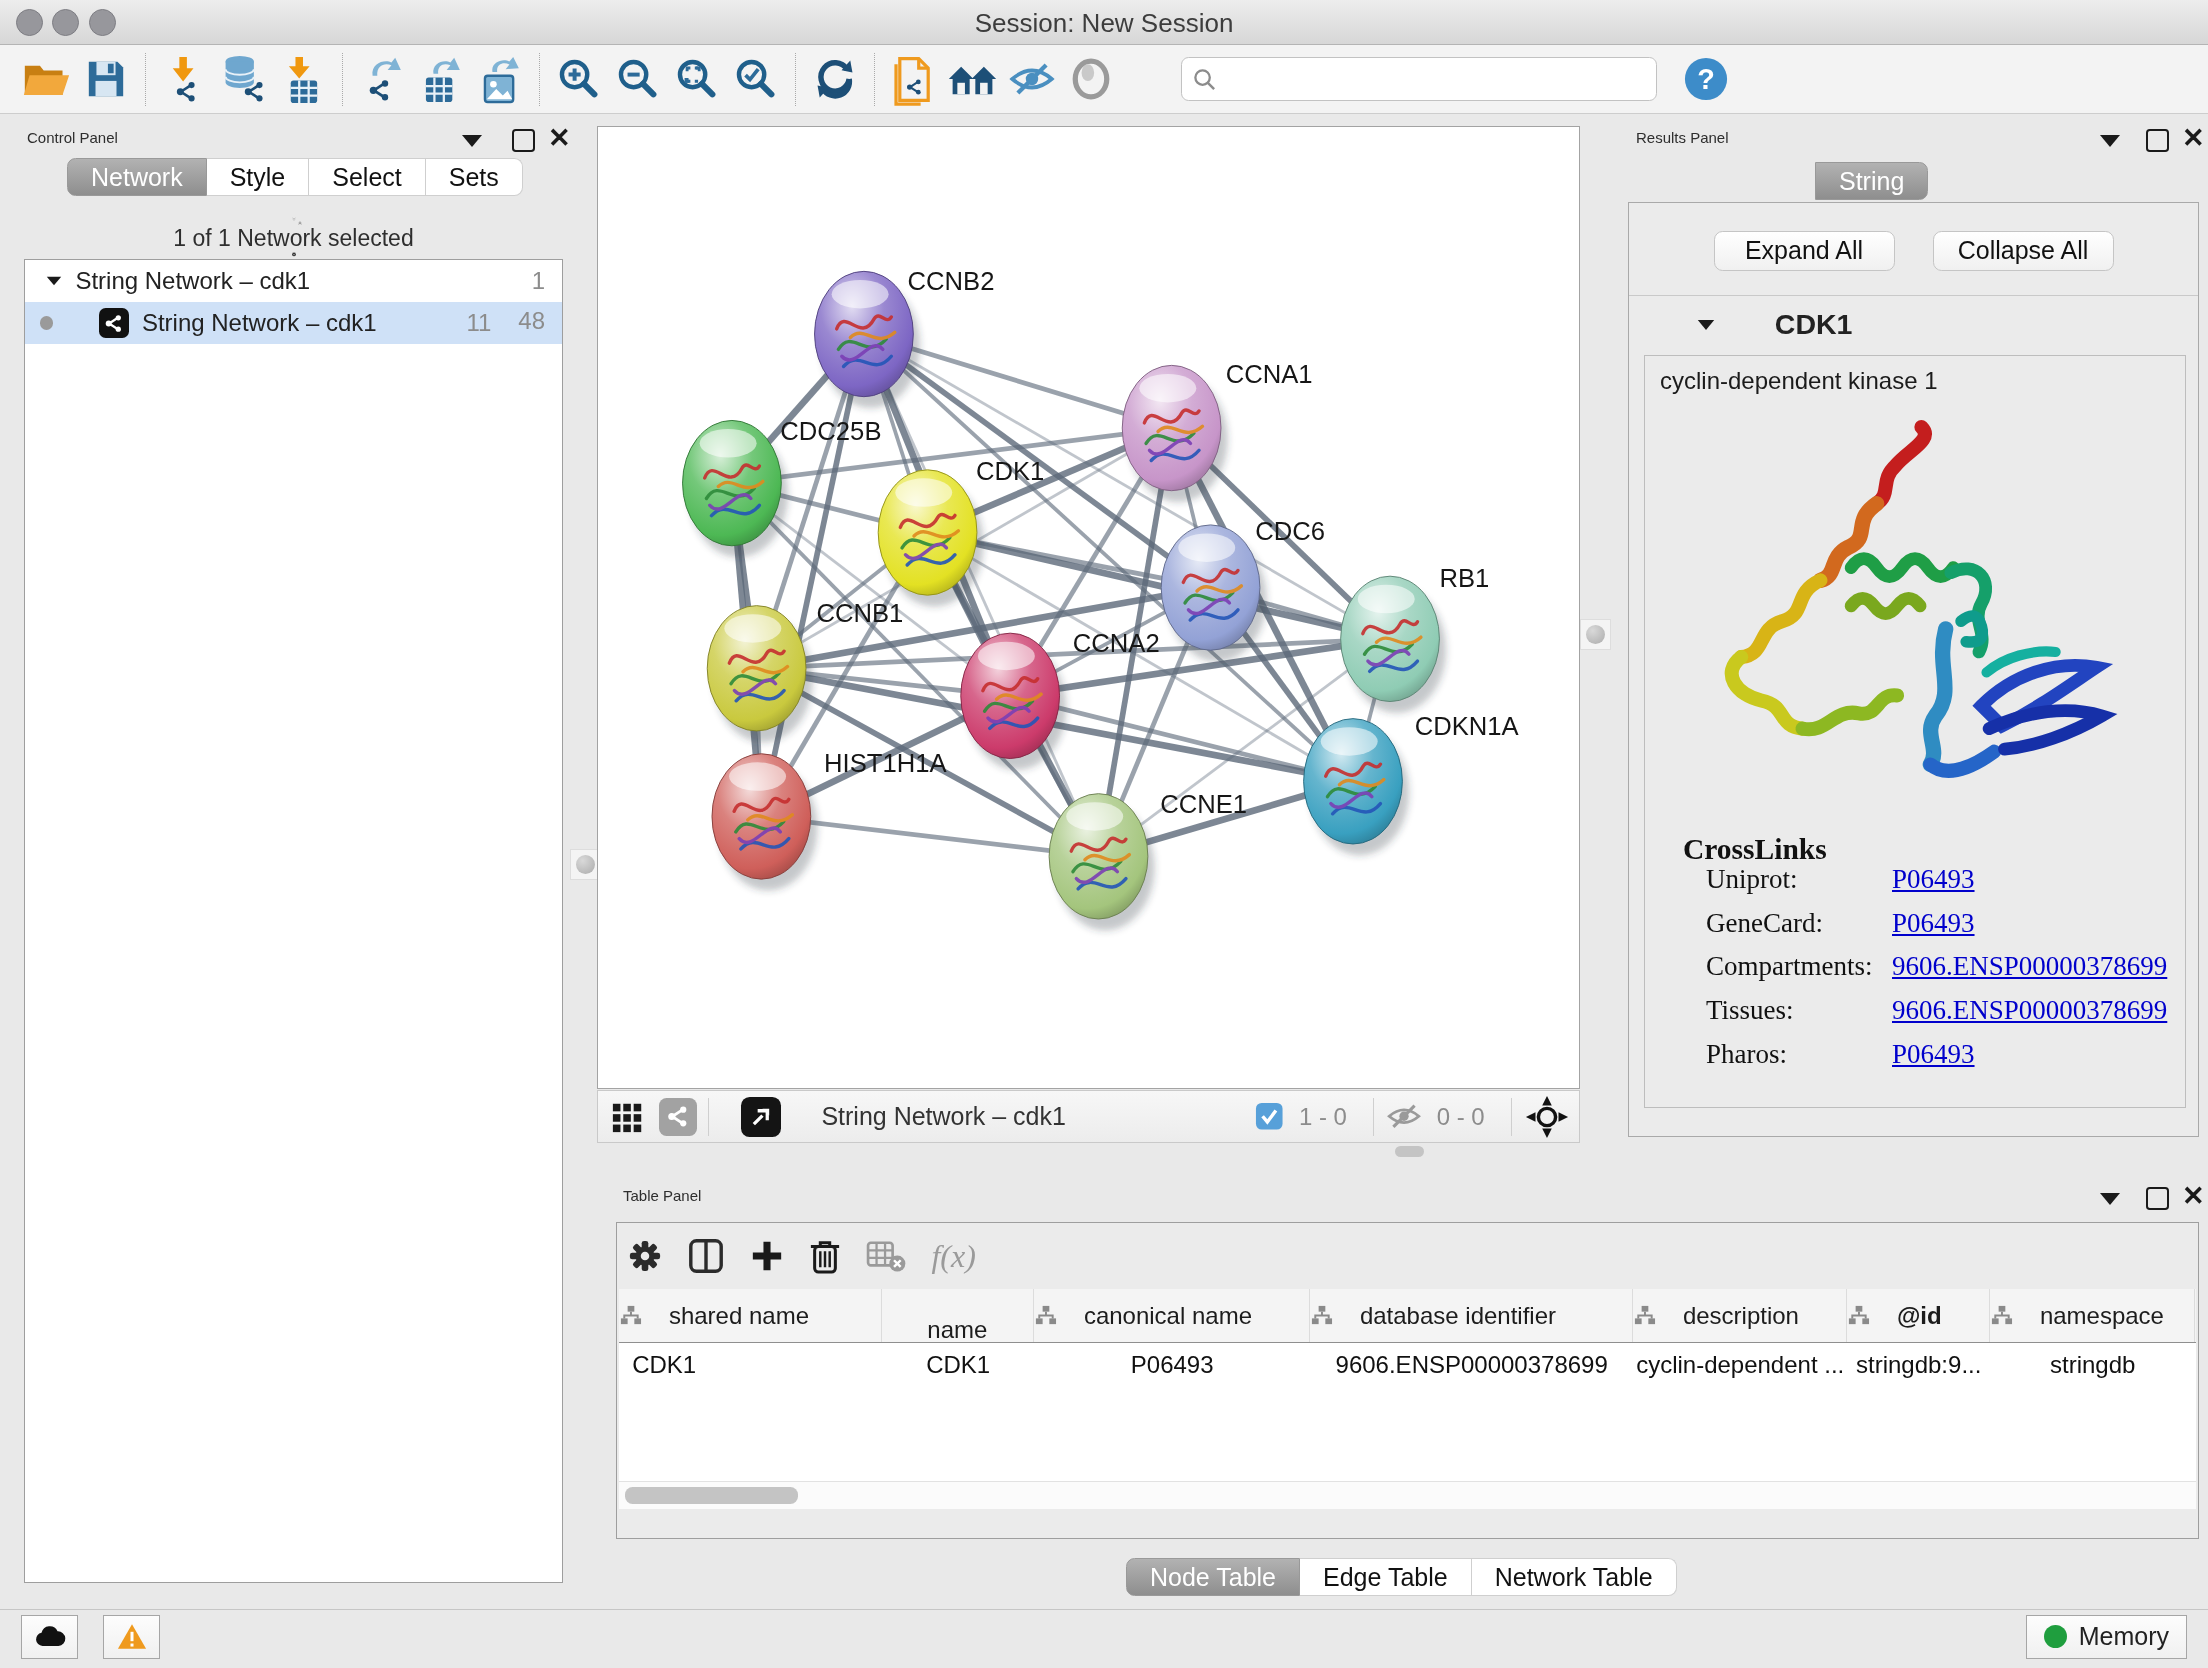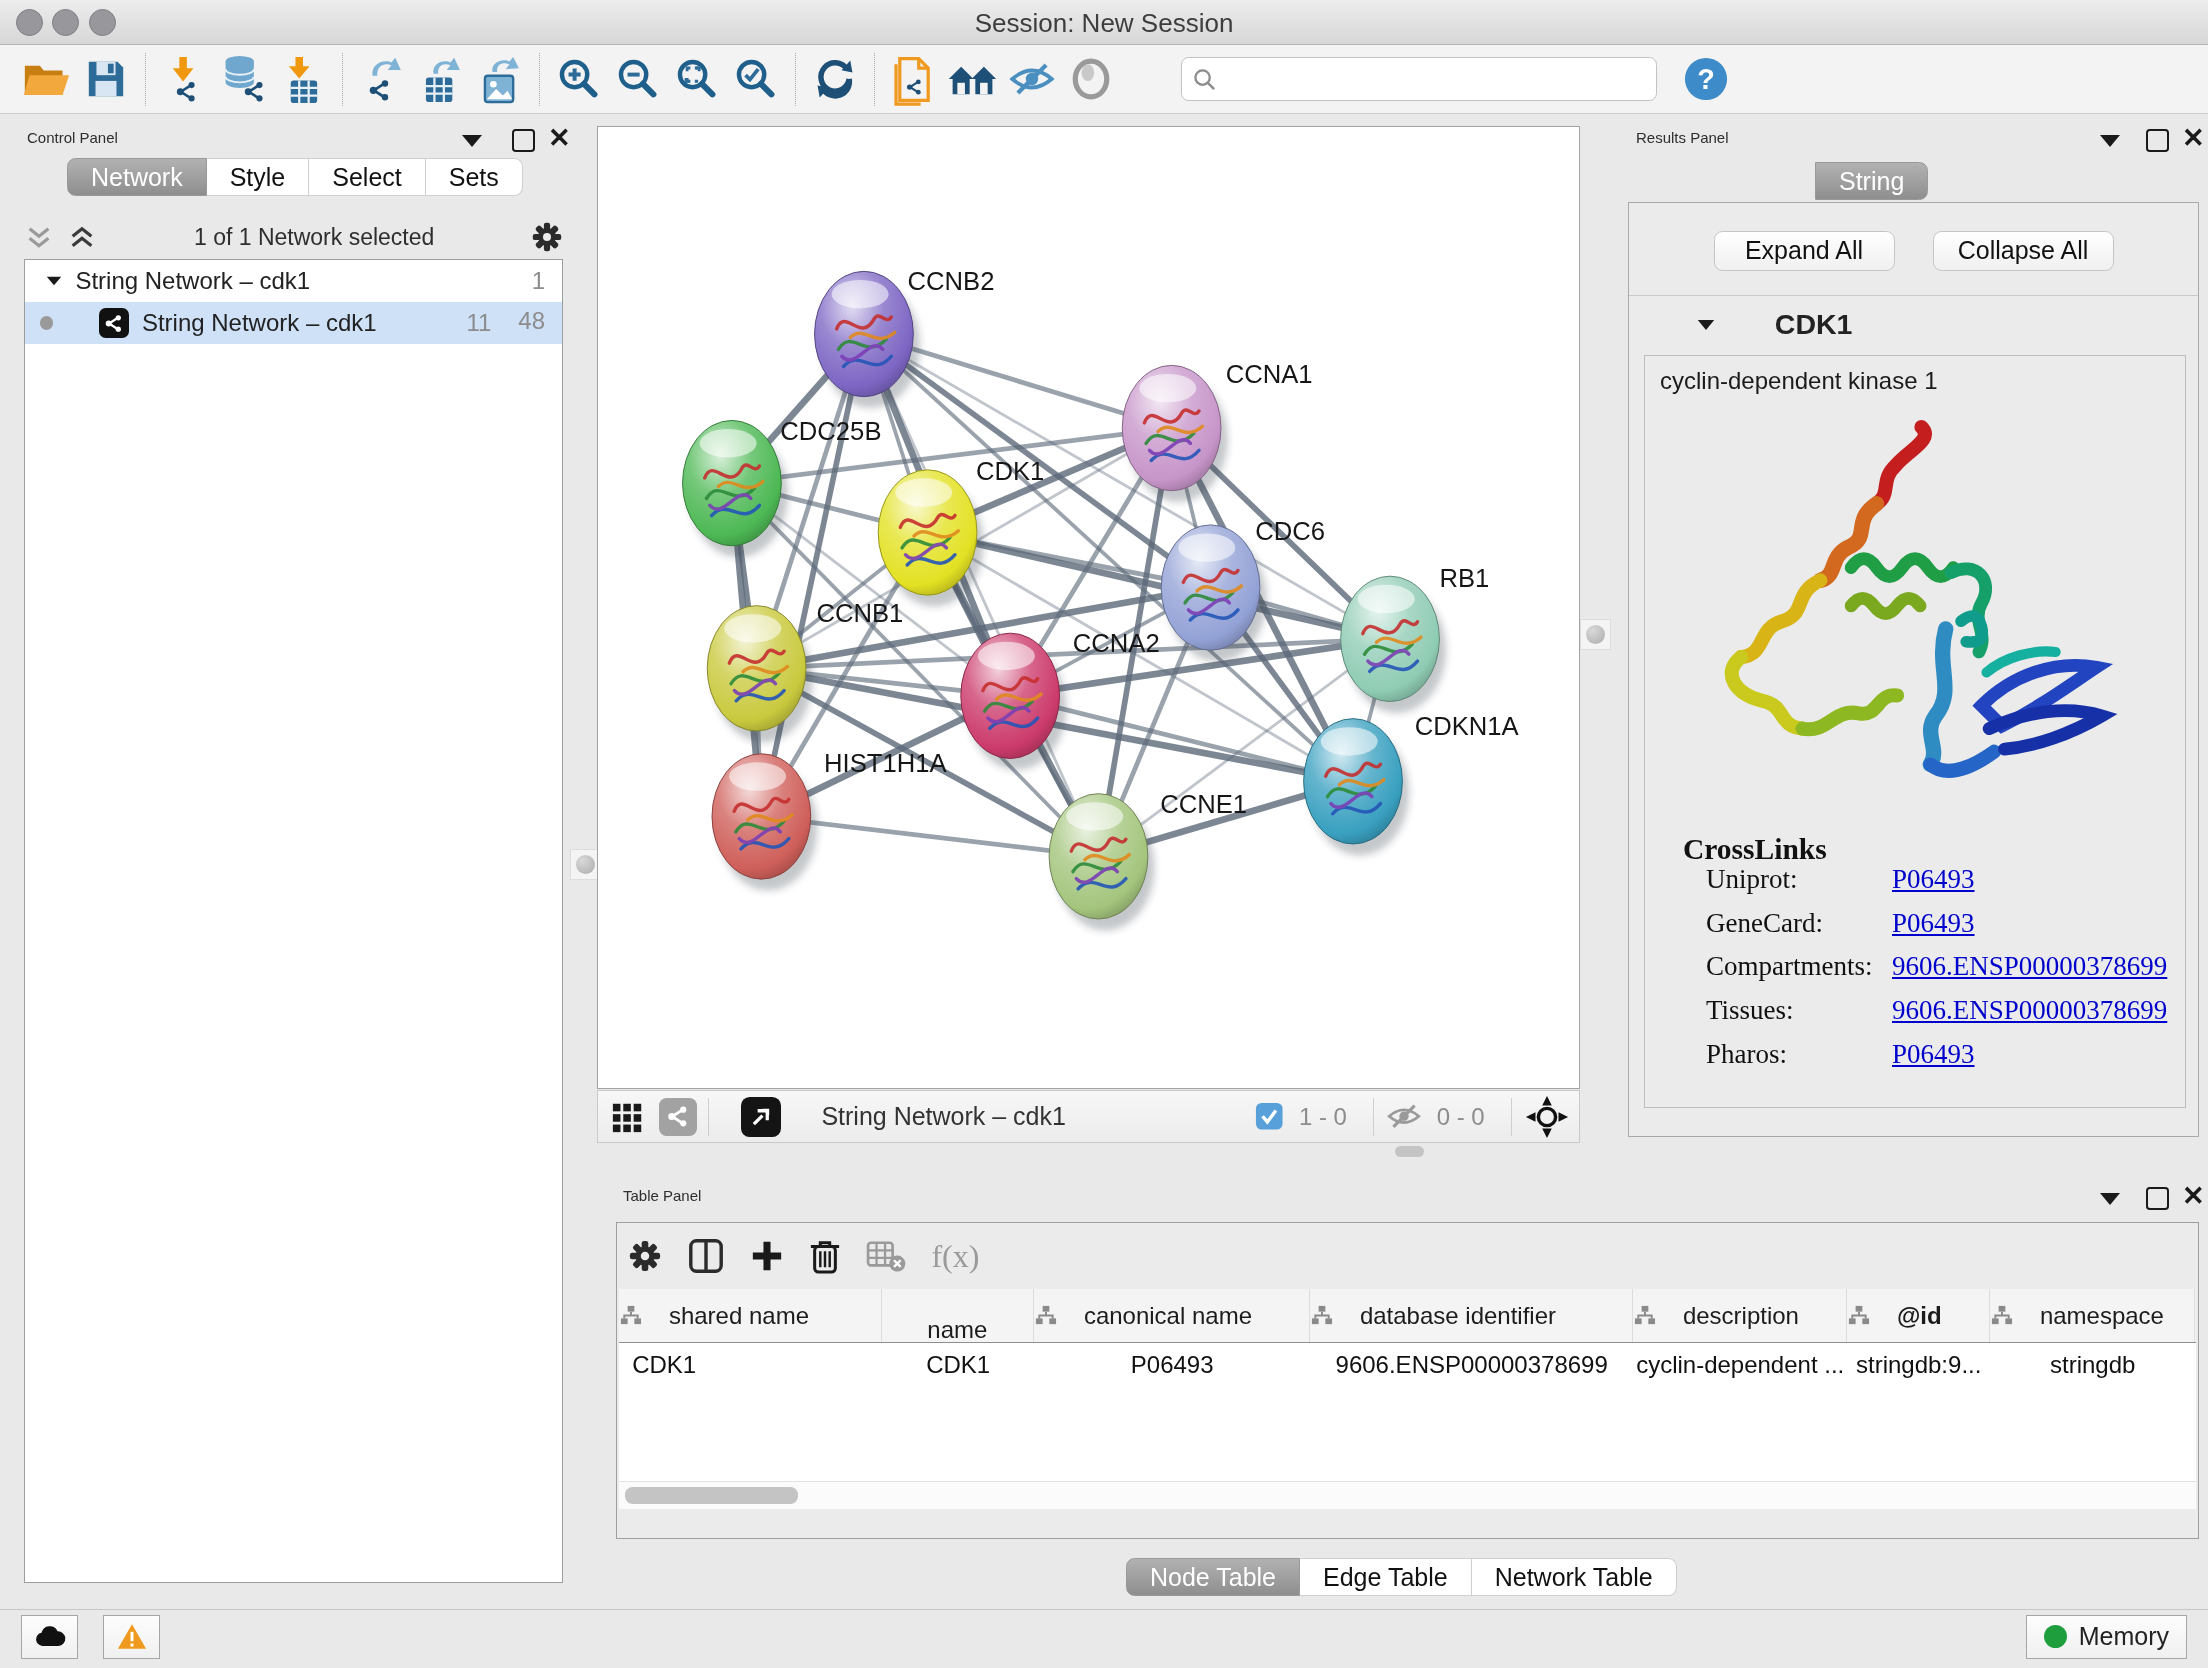--- a/index.html
+++ b/index.html
@@ -30,21 +30,21 @@
   .seg{display:flex;}
   .seg .tab{height:36px;padding:0 23px;background:#fff;border:1px solid #cfcfcf;border-left:none;
       font-size:25px;display:flex;align-items:center;color:#111;}
   .seg .tab:first-child{border-left:1px solid #cfcfcf;border-radius:8.6px 0 0 8.6px;}
   .seg .tab:last-child{border-radius:0 8.6px 8.6px 0;}
   .seg .tab.sel{background:linear-gradient(#b2b2b2,#8e8e8e);color:#fff;border-color:#999;}
   .btn{background:linear-gradient(#ffffff,#f0f0f0);border:1px solid #c5c5c5;border-radius:8.6px;
       font-size:25px;font-family:inherit;color:#111;}
   
   .cp-tabs{position:absolute;left:67px;top:158px;}
-  .cp-row{position:absolute;left:24px;top:217px;width:539px;height:40px;display:flex;align-items:center;}
+  .cp-row{position:absolute;left:24px;top:217px;width:539px;height:40px;display:flex;align-items:center;flex-direction:column;}
   .cp-status{flex:1;text-align:center;font-size:23px;color:#2e2e2e;}
   .tree{position:absolute;left:24px;top:259px;width:537px;height:1322px;background:#fff;
       border:1px solid #9e9e9e;}
   .trow{height:42px;display:flex;align-items:center;font-size:24px;}
   .trow .cnt{color:#8c8c8c;}
   .trow.sel{background:#cfe1f7;}
   .sharesq{width:30px;height:30px;background:#111;border-radius:6.7px;color:#fff;
       display:flex;align-items:center;justify-content:center;}
   
   .canvas{position:absolute;left:597px;top:126px;width:983px;height:963px;background:#fff;
@@ -71,21 +71,21 @@
       background:#ebebeb;}
   .prot-desc{position:absolute;left:15px;top:11.4px;font-size:24px;color:#1b1b1b;}
   .xl{font-family:"Liberation Serif",serif;}
   .xl-head{position:absolute;left:38px;top:477px;font-size:29.5px;font-weight:bold;color:#111;}
   .xl-row{position:absolute;left:61px;width:457px;height:44px;font-size:27px;color:#111;}
   .xl-row a{position:absolute;left:186px;color:#0000cc;text-decoration:underline;}
   
   .tp-box{position:absolute;left:616px;top:1222px;width:1583px;height:317px;background:#ebebeb;
       border:1px solid #9e9e9e;box-sizing:border-box;}
   .tp-tools{position:absolute;left:11.4px;top:7.6px;height:51px;display:flex;align-items:center;gap:25px;}
-  .fx{font-family:"Liberation Serif",serif;font-size:32px;color:#9a9a9a;}
+  .fx{font-family:"Liberation Serif",serif;font-style:italic;font-size:32px;color:#9a9a9a;}
   .grid-table{position:absolute;left:1.9px;top:66px;width:1577px;height:220px;background:#fff;}
   .ghead{display:flex;height:53px;background:#f4f4f4;border-bottom:1.9px solid #8f8f8f;}
   .gh{display:flex;align-items:center;gap:27px;font-size:24px;color:#1c1c1c;
       border-right:1px solid #dcdcdc;box-sizing:border-box;}
   .grow{display:flex;height:44px;align-items:center;font-size:24px;color:#111;}
   .gc{text-align:center;overflow:hidden;white-space:nowrap;}
   .tp-tabs{position:absolute;left:1126px;top:1558px;}
   
   .statusbar{position:absolute;left:0;top:1609px;width:100%;height:59px;background:#e9e9e9;
       border-top:1px solid #c6c6c6;}

